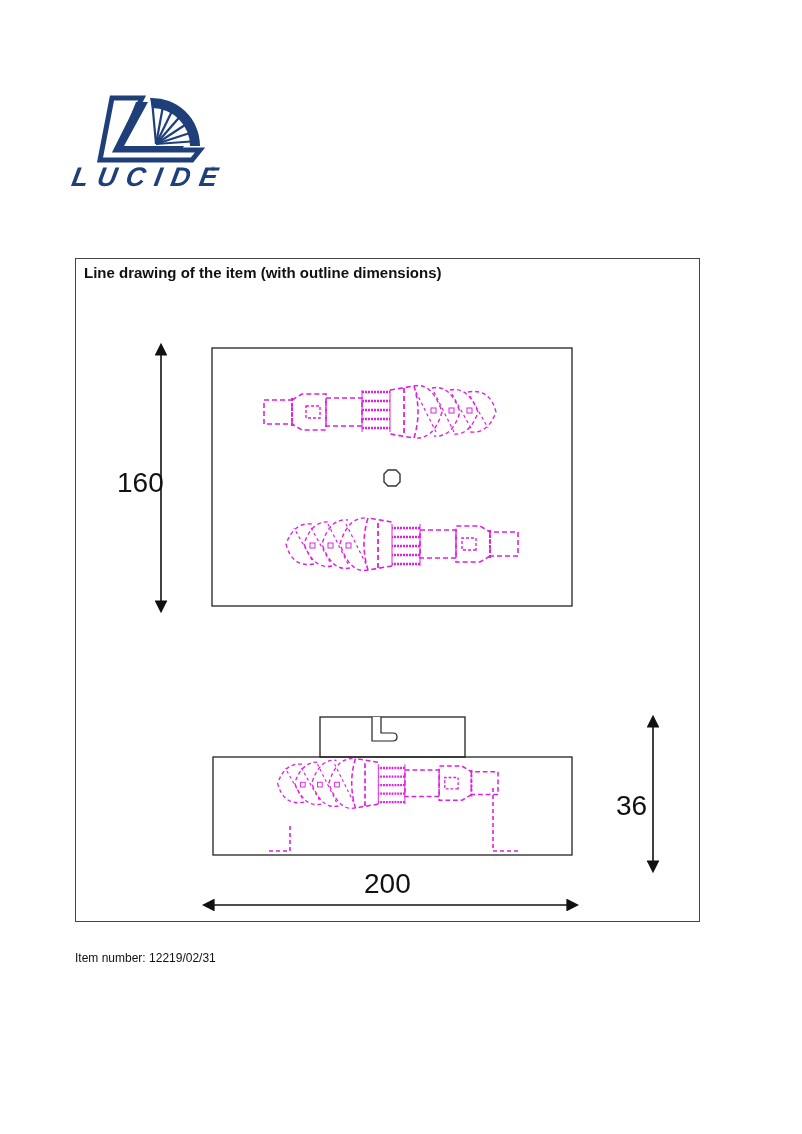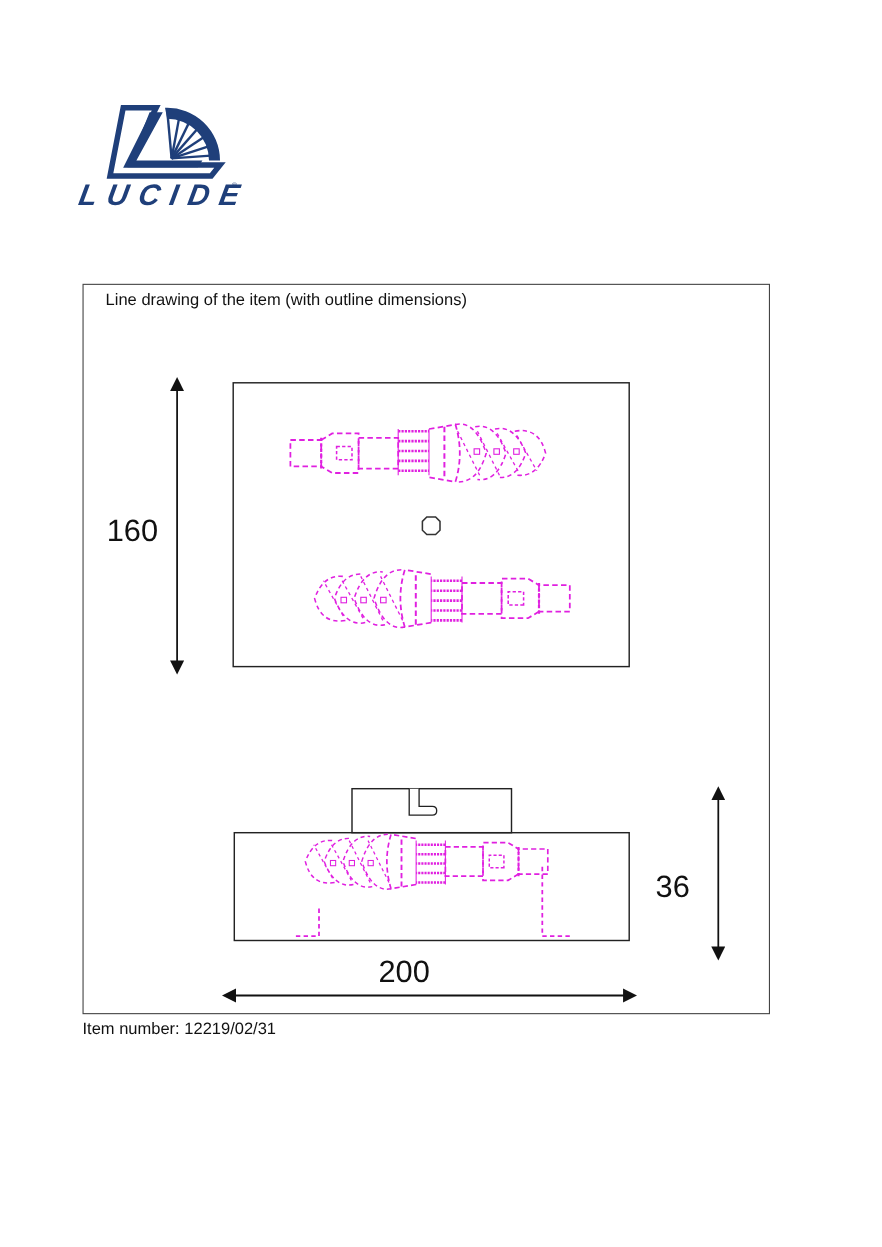--- a/index.html
+++ b/index.html
@@ -4,23 +4,23 @@
 <style>
   html, body { margin:0; padding:0; background:#ffffff; }
   body { width:802px; height:1134px; position:relative; overflow:hidden;
          font-family:"Liberation Sans", sans-serif; color:#1a1a1a; }
   .abs { position:absolute; }
   #logo { left:72px; top:94px; width:150px; height:106px; }
   #logo-word { left:72px; top:162px; width:150px; font-style:italic; font-weight:bold;
                font-size:27px; letter-spacing:9px; color:#1f3f7a; transform:skewX(-10deg); }
   #logo-reg { left:211px; top:166px; font-size:6px; color:#1f3f7a; }
   #frame { left:75px; top:258px; width:625px; height:664px; border:1px solid #444; box-sizing:border-box; }
-  #frame-title { left:96px; top:264px; font-size:15px; color:#111; }
-  #item-number { left:75px; top:927px; font-size:15px; color:#111; }
-  .dim-label { font-size:28px; color:#111; }
+  #frame-title { left:84px; top:264px; font-size:15px; color:#111;font-weight:bold; }
+  #item-number { left:75px; top:951px; font-size:12px; color:#111; }
+  .dim-label { font-size:28px; color:#111;margin-left:20px; }
   #drawing { left:0; top:0; width:802px; height:1134px; }
 </style>
 </head>
 <body>
 
 <div id="logo" class="abs">
   <svg width="150" height="70" viewBox="0 0 150 70">
     <polygon points="40,4 70,4 44,56 128,56 120,66 28,66" fill="none" stroke="#1f3f7a" stroke-width="5"></polygon>
     <polygon points="64,8 76,8 52,52 112,52 108,58 44,58" fill="#1f3f7a"></polygon>
     <g stroke="#1f3f7a" stroke-width="2.2">

